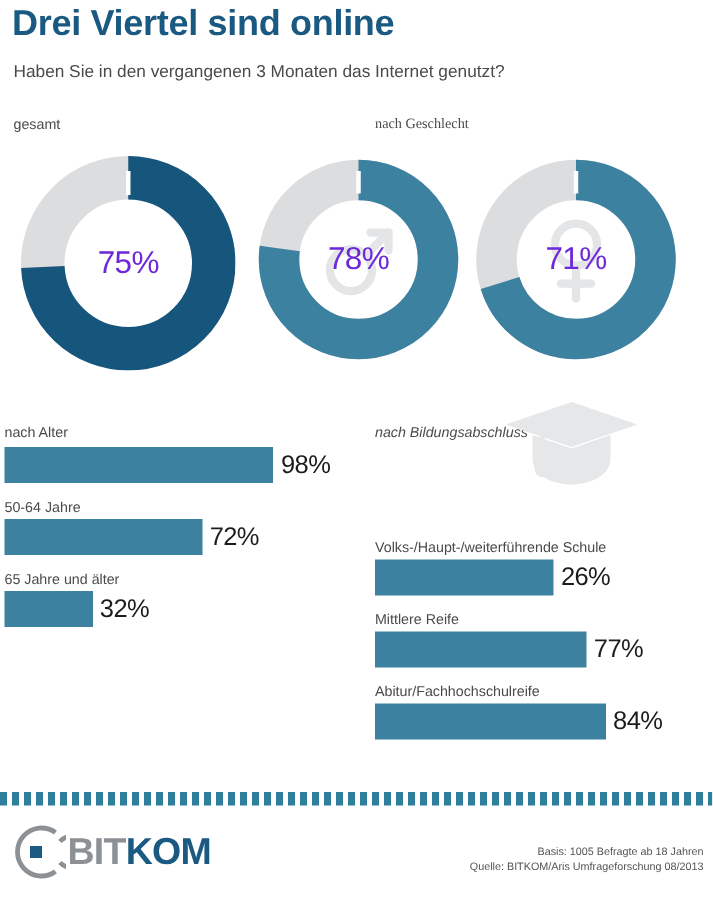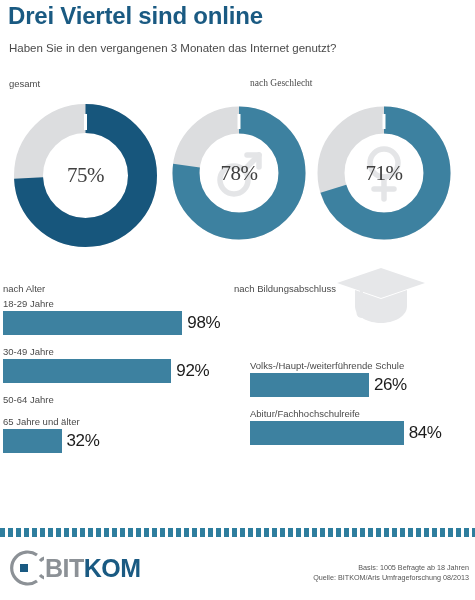--- a/index.html
+++ b/index.html
@@ -39,36 +39,35 @@
 
   .section-label {
     position: absolute;
     font-size: 9.5px;
     color: #4a4a4a;
     white-space: nowrap;
   }
   #label-gesamt   { left: 9px;   top: 78px; }
   #label-gender   { left: 250px; top: 78px; font-family: Liberation Serif, serif; }
   #label-age      { left: 3px;   top: 283px; }
-  #label-edu      { left: 234px; top: 283px; }
+  #label-edu      { left: 250px; top: 283px; font-style: italic; }
 
   
   .donut-wrap { position: absolute; }
   .donut { position: relative; }
   .donut svg { display: block; }
   .donut-center {
     position: absolute;
     left: 0; top: 0; right: 0; bottom: 0;
     display: flex;
     align-items: center;
     justify-content: center;
     font-size: 21px;
-    color: #404040;
+    color: #6d28d9;
     letter-spacing: -0.5px;
-    font-family: Liberation Serif, serif;
   }
   .watermark {
     position: absolute;
     left: 50%; top: 50%;
     transform: translate(-50%,-50%);
     opacity: 1;
   }
 
   #donut-total  { left: 14px;  top: 104px; }
   #donut-male   { left: 172px; top: 106px; }
@@ -225,51 +224,54 @@
       </g>
       <g fill="#e6e7e9">
         <rect x="25" y="20" width="3" height="20"></rect>
         <rect x="21.5" y="38" width="10" height="14" rx="5"></rect>
       </g>
     </svg>
   </div>
 
   <div class="bar-group" id="bars-age">
     <div class="bar-item">
-      <div class="bar-label">18-29 Jahre</div>
       <div class="bar-row">
         <div class="bar-fill" style="width: 179.34px;"></div>
         <div class="bar-value">98%</div>
       </div>
     </div>
     <div class="bar-item">
-      <div class="bar-label">30-49 Jahre</div>
-      <div class="bar-row">
-        <div class="bar-fill" style="width: 168.36px;"></div>
-        <div class="bar-value">92%</div>
-      </div>
-    </div>
-    <div class="bar-item">
       <div class="bar-label">50-64 Jahre</div>
+      <div class="bar-row">
+        <div class="bar-fill" style="width: 131.76px;"></div>
+        <div class="bar-value">72%</div>
+      </div>
     </div>
     <div class="bar-item">
       <div class="bar-label">65 Jahre und älter</div>
       <div class="bar-row">
         <div class="bar-fill" style="width: 58.56px;"></div>
         <div class="bar-value">32%</div>
       </div>
     </div>
   </div>
 
   <div class="bar-group" id="bars-edu">
     <div class="bar-item">
       <div class="bar-label">Volks-/Haupt-/weiterführende Schule</div>
       <div class="bar-row">
         <div class="bar-fill" style="width: 118.95px;"></div>
         <div class="bar-value">26%</div>
+      </div>
+    </div>
+    <div class="bar-item">
+      <div class="bar-label">Mittlere Reife</div>
+      <div class="bar-row">
+        <div class="bar-fill" style="width: 140.91px;"></div>
+        <div class="bar-value">77%</div>
       </div>
     </div>
     <div class="bar-item">
       <div class="bar-label">Abitur/Fachhochschulreife</div>
       <div class="bar-row">
         <div class="bar-fill" style="width: 153.72px;"></div>
         <div class="bar-value">84%</div>
       </div>
     </div>
   </div>

